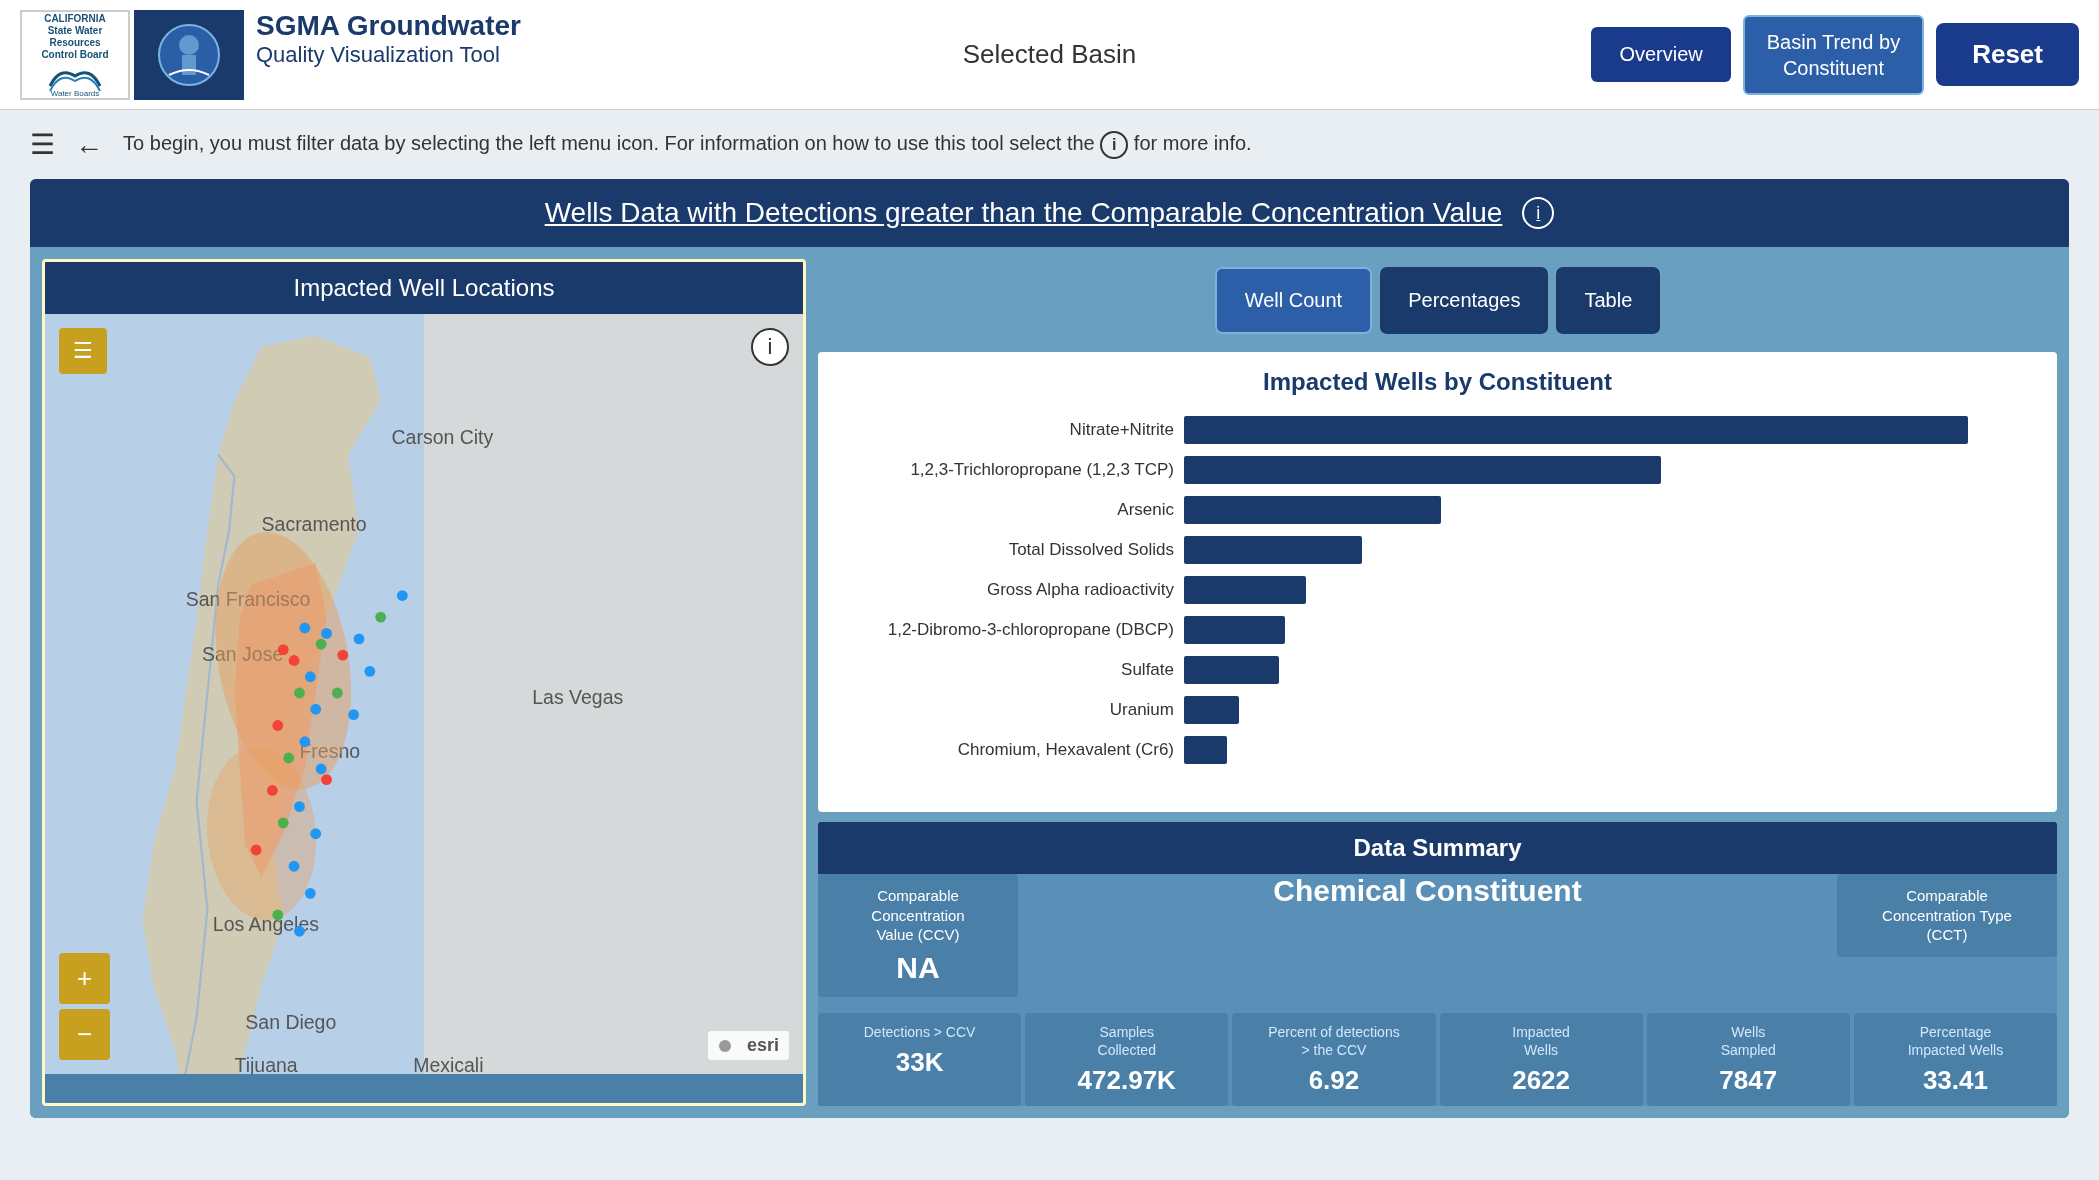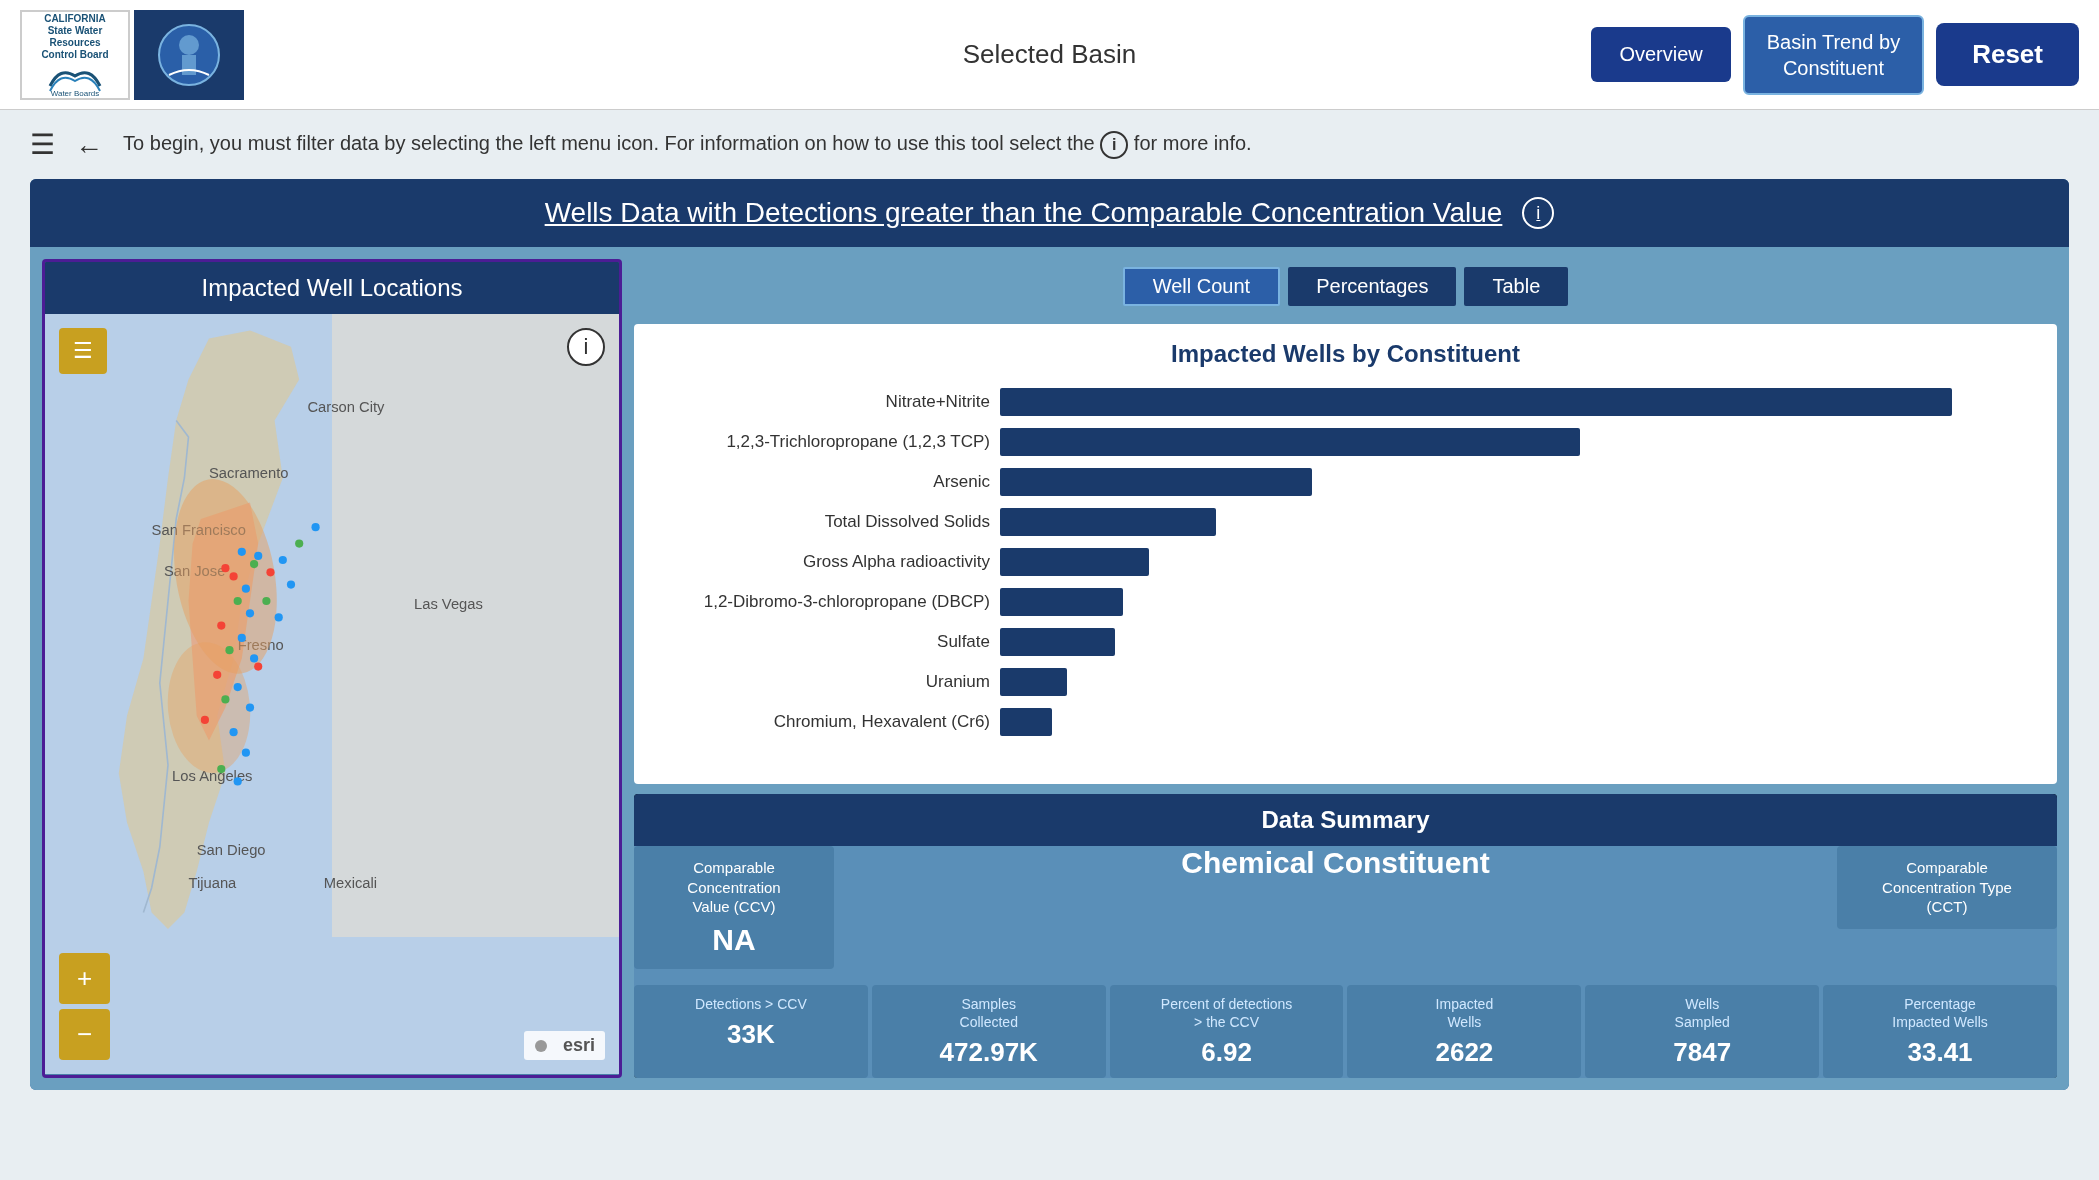--- a/index.html
+++ b/index.html
@@ -130,23 +130,23 @@
     .content-area {
       display: flex;
       padding: 12px;
       gap: 12px;
       background: #6a9fc0;
     }
 
     
     .map-panel {
       background: #4a7fa8;
-      border: 3px solid #4c1d95;
-      border-radius: 4px;
-      width: 580px;
+      border: 3px solid #fef9c3;
+      border-radius: 4px;
+      width: 764px;
       flex-shrink: 0;
       position: relative;
       overflow: hidden;
     }
     .map-header {
       background: #1a3a6b;
       color: white;
       text-align: center;
       padding: 12px;
       font-size: 24px;
@@ -229,24 +229,24 @@
     }
 
     
     .toggle-row {
       display: flex;
       justify-content: center;
       gap: 8px;
       padding: 8px 0;
     }
     .btn-toggle {
-      padding: 6px 28px;
+      padding: 20px 28px;
       font-size: 20px;
       border: none;
-      border-radius: 2px;
+      border-radius: 7px;
       cursor: pointer;
     }
     .btn-toggle-active {
       background: #2c5fa8;
       color: white;
       border: 2px solid #7ab3e0;
     }
     .btn-toggle-inactive {
       background: #1a3a6b;
       color: white;
@@ -400,20 +400,24 @@
       </div>
 
       <div style="width:110px;height:90px;background:#1a3a6b;display:flex;align-items:center;justify-content:center;margin-left:4px;">
         <svg width="70" height="70" viewBox="0 0 70 70">
           <circle cx="35" cy="35" r="30" fill="#2a5fa8" stroke="#7ab3e0" stroke-width="2"></circle>
           <circle cx="35" cy="25" r="10" fill="#7ab3e0" opacity="0.7"></circle>
           <rect x="28" y="35" width="14" height="20" fill="#7ab3e0" opacity="0.7"></rect>
           <path d="M15,55 Q35,45 55,55" stroke="#fff" stroke-width="2" fill="none"></path>
         </svg>
       </div>
+    </div>
+    <div class="logo-text-area">
+      <div class="logo-main">SGMA Groundwater</div>
+      <div class="logo-sub">Quality Visualization Tool</div>
     </div>
   </div>
 
   <div class="header-title-center">Selected Basin</div>
 
   <div class="header-right">
     <button class="btn-overview">Overview</button>
     <button class="btn-basin-trend" style="white-space:pre-line;">Basin Trend by
 Constituent</button>
     <button class="btn-reset">Reset</button>

